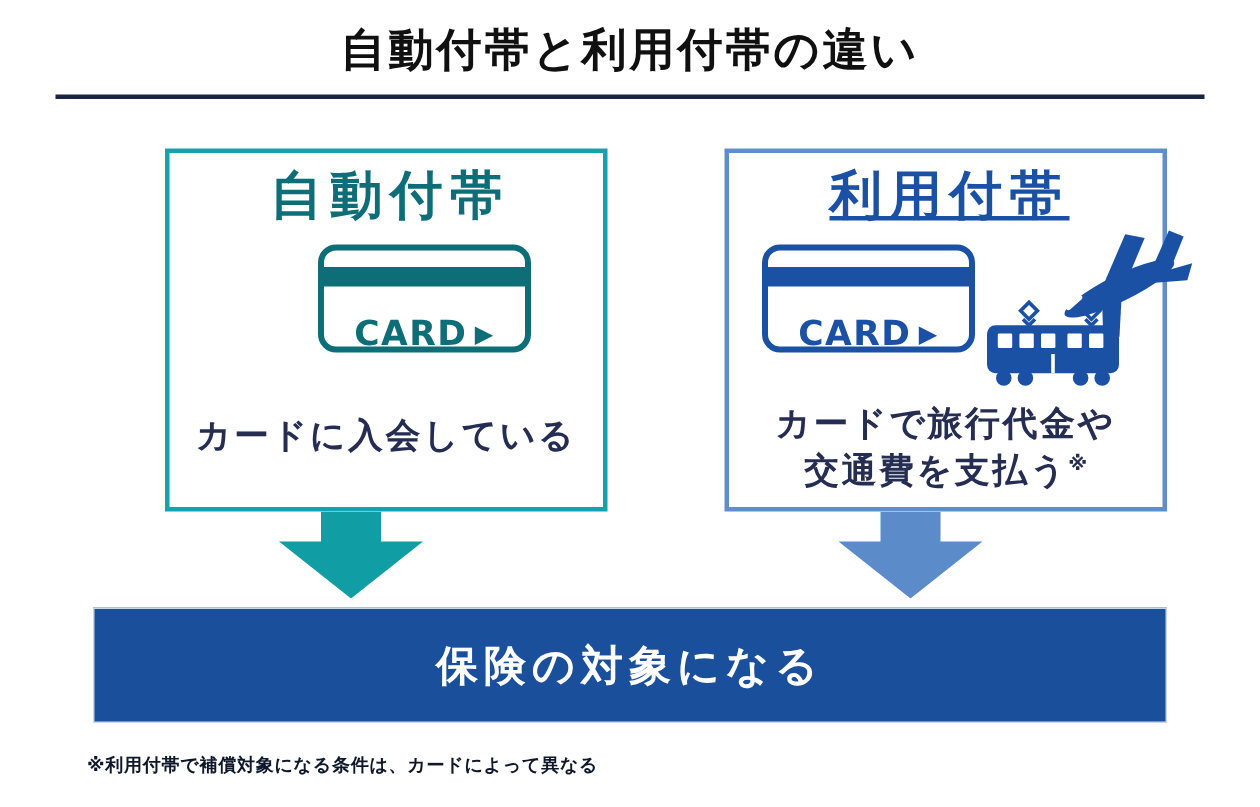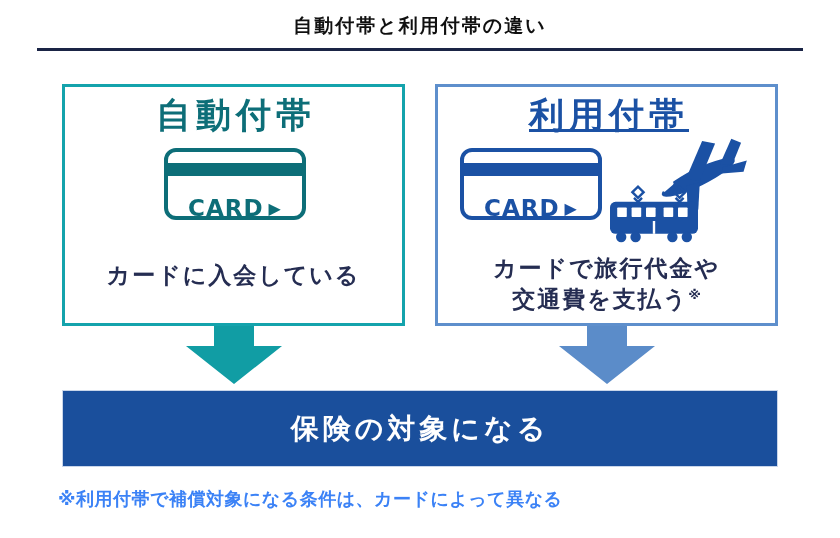--- a/index.html
+++ b/index.html
@@ -4,29 +4,29 @@
 <style>
   * { margin:0; padding:0; box-sizing:border-box; }
   html,body { width:840px; height:538px; }
   body {
     background:#ffffff;
     font-family:"DejaVu Sans","Liberation Sans",sans-serif;
     position:relative; overflow:hidden;
   }
   .page-title {
     text-align:center; padding-top:13px;
-    font-size:19px; font-weight:bold; color:#101010; letter-spacing:2px;
+    font-size:30px; font-weight:bold; color:#101010; letter-spacing:2px;
   }
   .title-rule {
     border:none; border-top:3px solid #1A2445;
     width:766px; margin:9px auto 0;
   }
   .content { width:716px; margin:33px 0 0 62px; }
   .boxes { display:flex; gap:30px; }
-  .box { width:343px; height:242px; background:#fff; position:relative; }
+  .box { width:343px; height:242px; background:#fff; position:relative;margin-left:48px; }
   .box.teal { border:3px solid #14A3AC; }
   .box.blue { border:3px solid #5E8FCC; }
   .box-title {
     text-align:center; margin-top:5px;
     font-size:35px; font-weight:bold; letter-spacing:5px; text-indent:5px;
   }
   .teal .box-title { color:#0D6E78; }
   .blue .box-title { color:#1B51A4;text-decoration:underline; }
 
   .card-icon {
@@ -58,21 +58,21 @@
 
   .banner {
     height:77px; margin-top:6px; background:#1A4F9C;
     border:1px solid #C9D6EA;
     display:flex; align-items:center; justify-content:center;
   }
   .banner-label { color:#ffffff; font-size:28px; font-weight:bold; letter-spacing:4px; }
 
   .footnote {
     margin:20px 0 0 58px;
-    font-size:18px; font-weight:600; color:#3b82f6; letter-spacing:0.5px;
+    font-size:12px; font-weight:600; color:#0f172a; letter-spacing:0.5px;
   }
 </style>
 </head>
 <body>
 
 <div class="page-title">自動付帯と利用付帯の違い</div>
 <hr class="title-rule">
 
 <div class="content">
 

